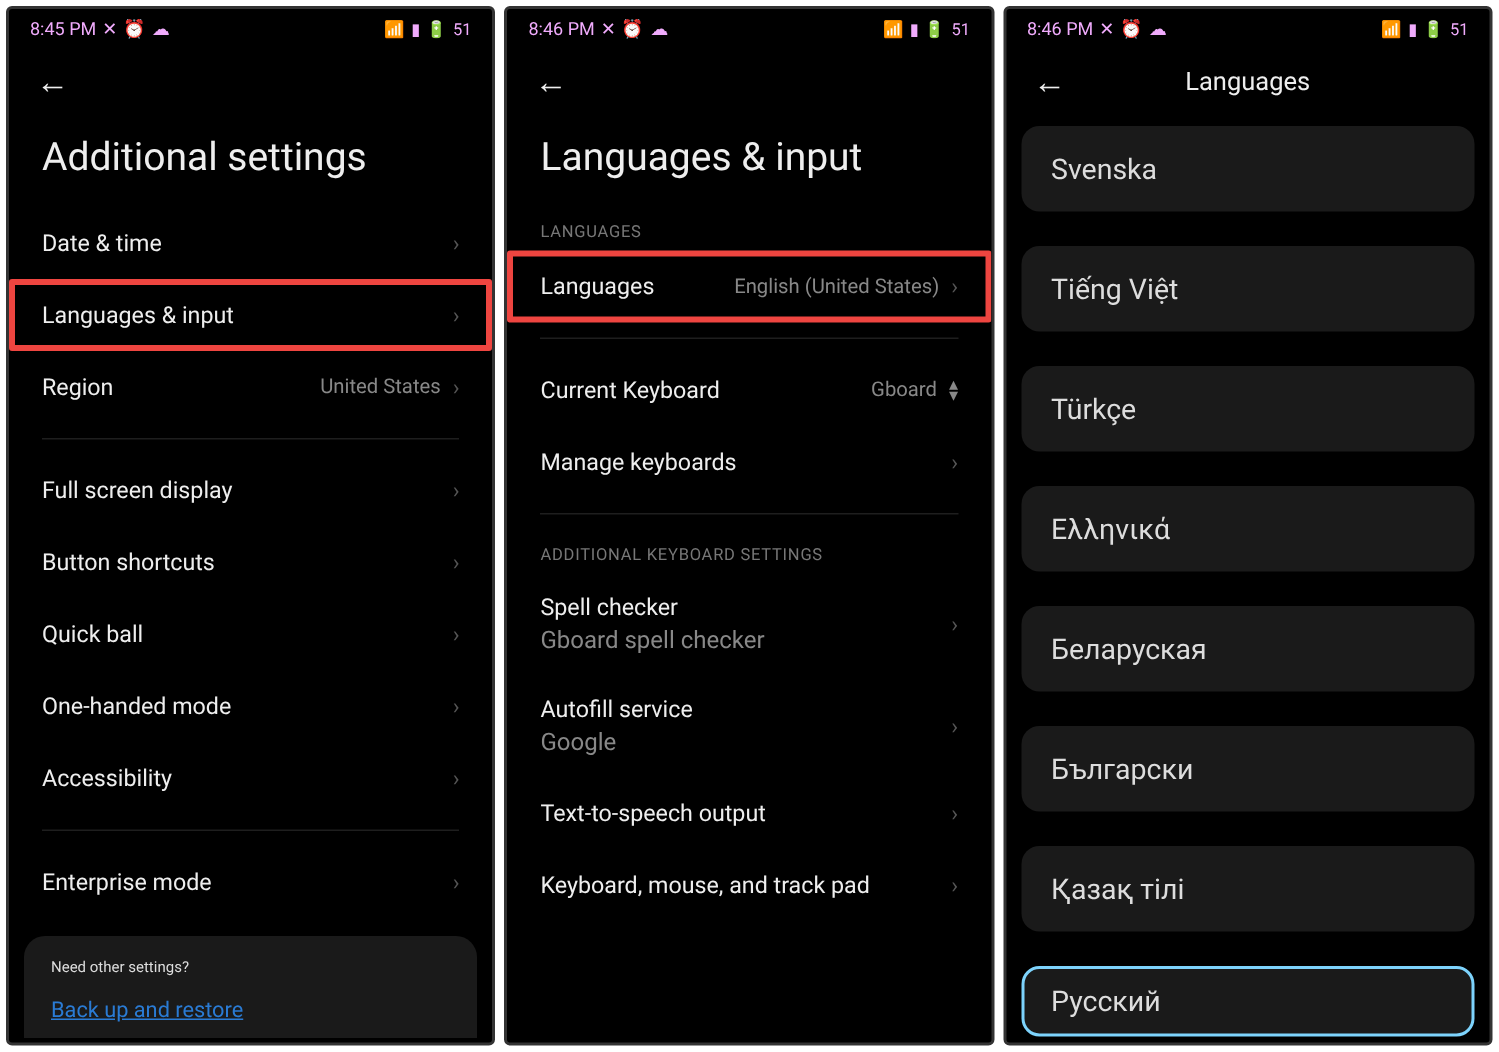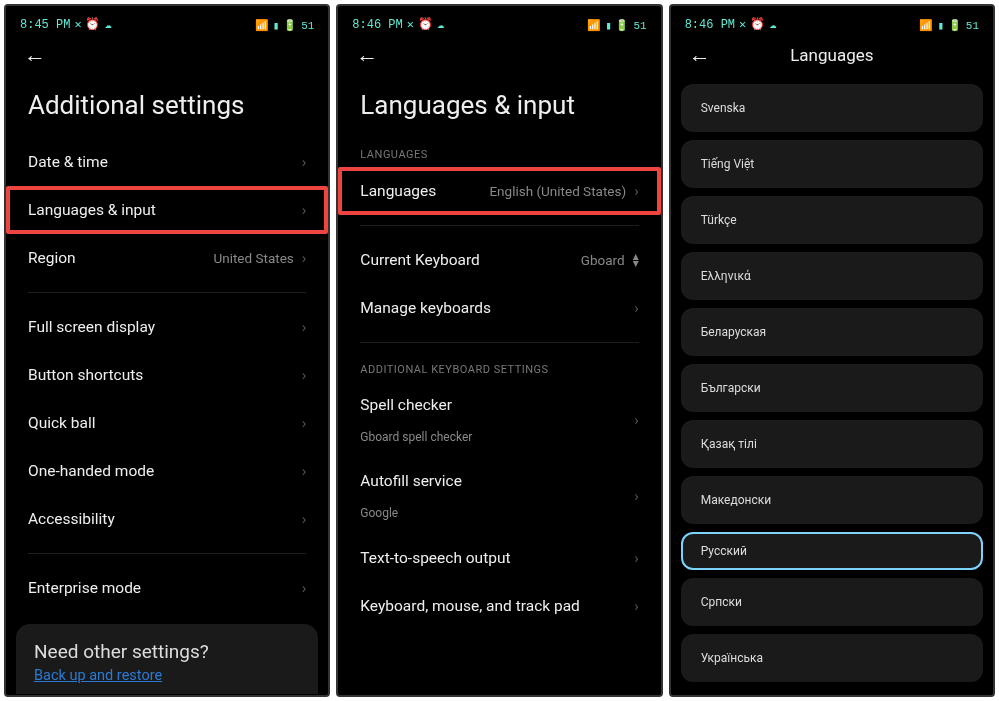--- a/index.html
+++ b/index.html
@@ -20,25 +20,24 @@
     border-radius: 4px;
     overflow: hidden;
     display: flex;
     flex-direction: column;
     position: relative;
   }
   .status-bar {
     height: 26px;
     display: flex;
     justify-content: space-between;
-    align-items: flex-end;
+    align-items: center;
     padding: 0 14px;
     font-size: 12px;
-    color: #5eead4;
-    font-family: Liberation Mono, monospace;
+    color: #f0abfc;
   }
   .status-left, .status-right { display: flex; align-items: center; gap: 4px; }
   .status-right span { font-size: 11px; }
   .header {
     padding: 6px 18px 0 18px;
     min-height: 40px;
     display: flex;
     align-items: center;
   }
   .header.with-title {
@@ -75,21 +74,21 @@
   .row {
     display: flex;
     align-items: center;
     justify-content: space-between;
     padding: 14px 22px;
     cursor: pointer;
     min-height: 48px;
     gap: 19px;
   }
   .row .primary { color: #eee; font-size: 15.5px; }
-  .row .secondary { color: #888; font-size: 12px; margin-top: 16px; }
+  .row .secondary { color: #888; font-size: 16px; margin-top: 3px; }
   .row .left { display: flex; flex-direction: column; }
   .row .right { display: flex; align-items: center; gap: 8px; }
   .row .value { color: #888; font-size: 13.5px; }
   .chevron { color: #555; font-size: 15px; }
   .updown { color: #888; font-size: 12px; line-height: 7px; display: flex; flex-direction: column; }
   .divider {
     height: 1px;
     background: #1e1e1e;
     margin: 10px 22px;
   }
@@ -98,31 +97,31 @@
     border-radius: 2px;
     padding: 10px 18px !important;
     margin: 0 0;
   }
   .footer-card {
     background: #1a1a1a;
     margin: 12px 10px 0 10px;
     border-radius: 14px 14px 0 0;
     padding: 16px 18px 10px 18px;
   }
-  .footer-card .q { color: #ddd; font-size: 19px; margin-bottom: 4px; }
+  .footer-card .q { color: #ddd; font-size: 10px; margin-bottom: 14px; }
   .footer-card .link { color: #2a7bd4; font-size: 14.5px; text-decoration: underline; }
   
   .lang-list { padding: 0 10px; }
   .lang-item {
     background: #1a1a1a;
     border-radius: 12px;
     padding: 17px 20px;
-    margin-bottom: 8px;
+    margin-bottom: 23px;
     color: #ddd;
-    font-size: 12px;
+    font-size: 19px;
     cursor: pointer;
   }
   .lang-item.highlight {
     border: 2px solid #7dd3fc;
     padding: 13px 16px;
   }
   .ic { display: inline-block; }
 </style>
 </head>
 <body>
@@ -350,19 +349,18 @@
   </div>
   <div class="content" style="padding-top:12px;">
     <div class="lang-list" id="s3-list">
         <div class="lang-item">Svenska</div>
         <div class="lang-item">Tiếng Việt</div>
         <div class="lang-item">Türkçe</div>
         <div class="lang-item">Ελληνικά</div>
         <div class="lang-item">Беларуская</div>
         <div class="lang-item">Български</div>
         <div class="lang-item">Қазақ тілі</div>
-        <div class="lang-item">Македонски</div>
         <div class="lang-item highlight">Русский</div>
         <div class="lang-item">Српски</div>
         <div class="lang-item">Українська</div>
       </div>
   </div>
 </div>
 
 </body></html>

